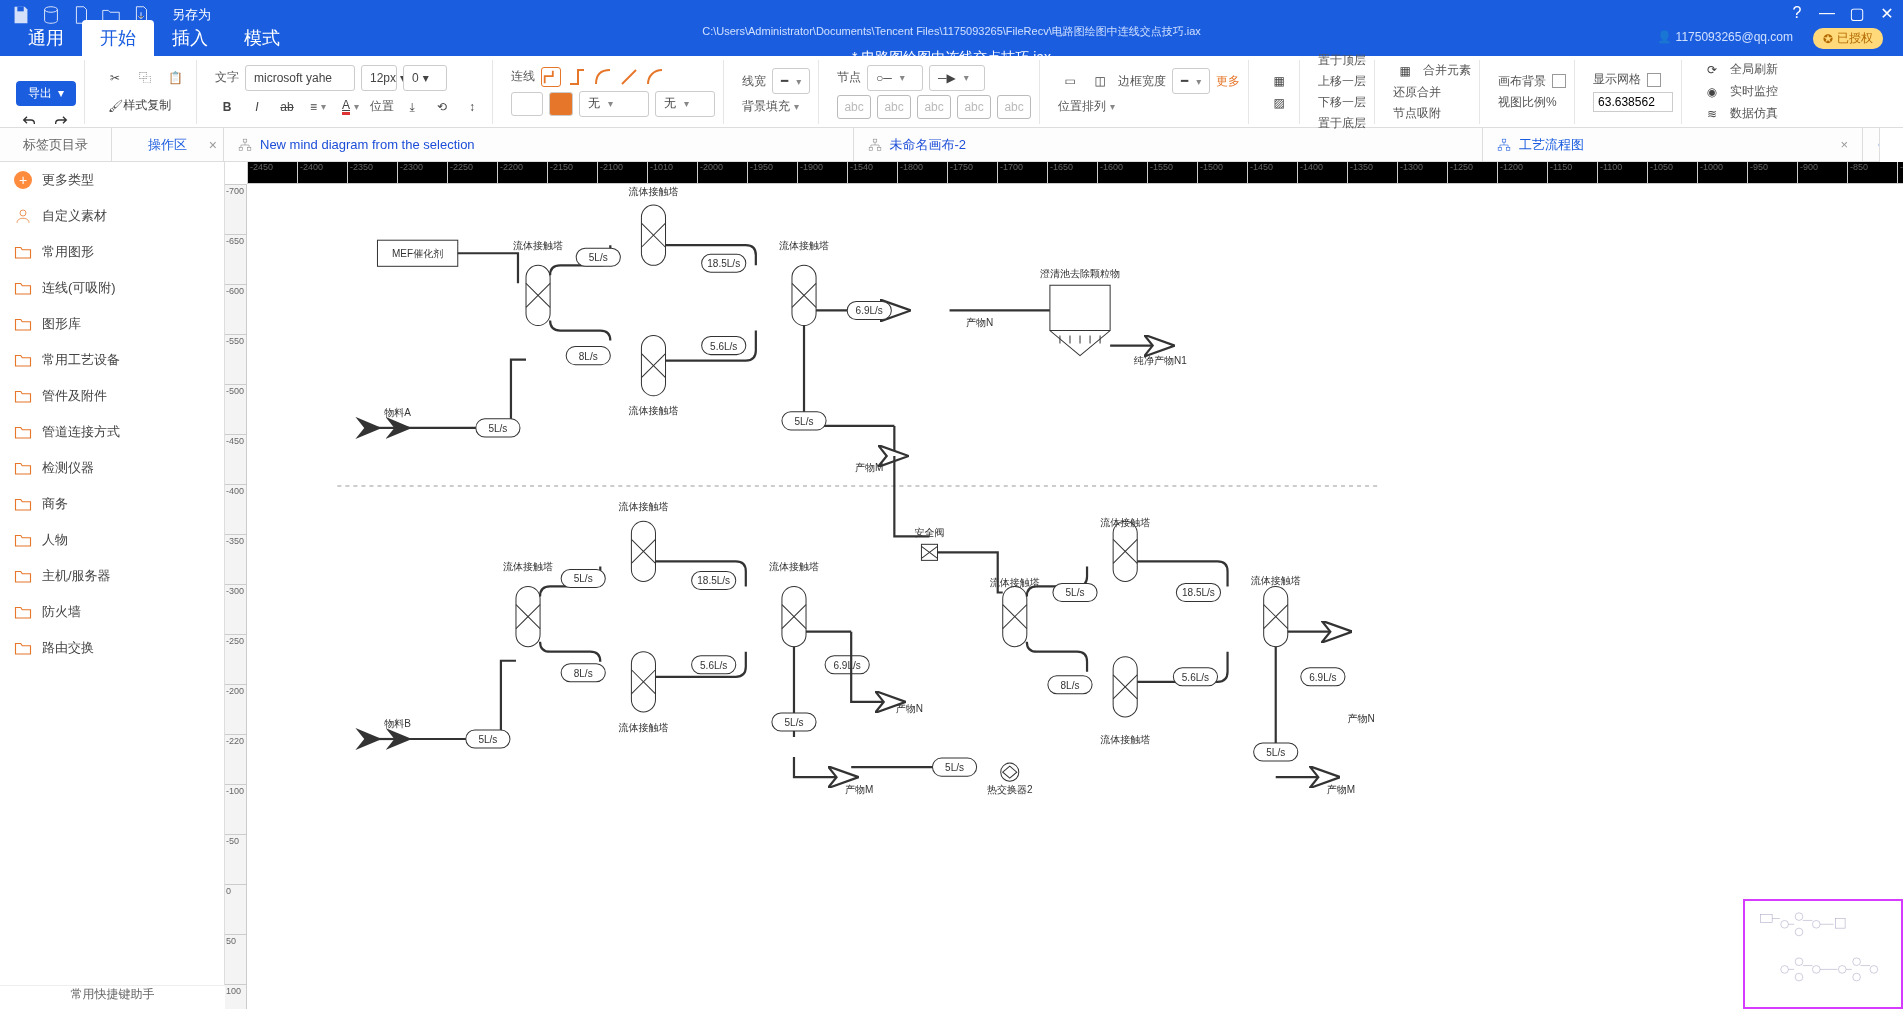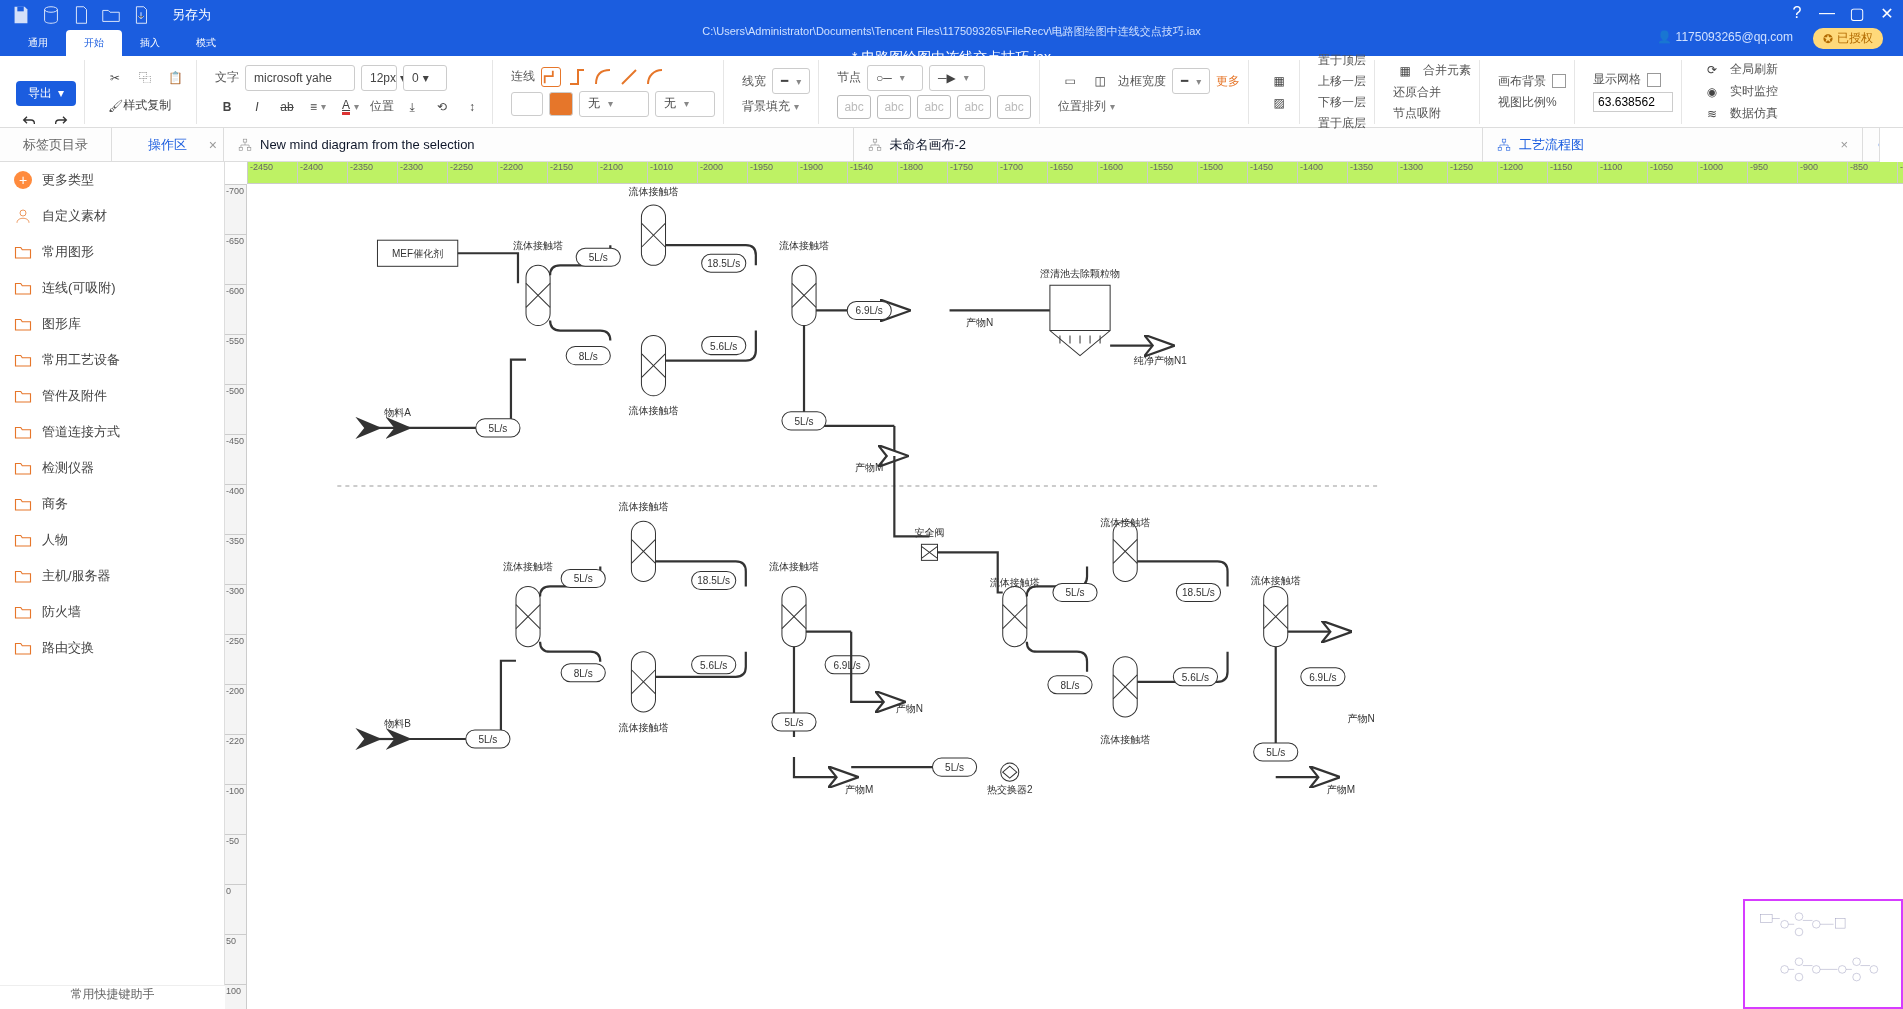--- a/index.html
+++ b/index.html
@@ -8,21 +8,21 @@
 .titlebar .tb-icons { display:flex; gap:8px; padding:6px 10px; align-items:center; }
 .titlebar .tb-icon { width:22px; height:18px; opacity:.9; display:flex; align-items:center; justify-content:center; }
 .titlebar .saveas { font-size:13px; margin-left:12px; }
 .titlebar .title { position:absolute; left:50%; top:4px; transform:translateX(-50%); font-size:14px;margin-top:45px; }
 .titlebar .path { position:absolute; left:50%; top:24px; transform:translateX(-50%); font-size:11px; color:#cfe0ff; }
 .titlebar .win-ctrl { position:absolute; right:8px; top:4px; display:flex; gap:14px; }
 .titlebar .win-ctrl span { width:16px; text-align:center; cursor:pointer; }
 .titlebar .user { position:absolute; right:110px; top:30px; font-size:12px; color:#cfe0ff; }
 .titlebar .lic { position:absolute; right:20px; top:28px; background:#ffd97a; color:#b26a00; border-radius:10px; padding:2px 10px; font-size:12px; display:flex; align-items:center; gap:4px; }
 .menu-tabs { position:absolute; left:10px; bottom:0; display:flex; }
-.menu-tabs .mtab { padding:6px 18px; font-size:10px; color:#fff; cursor:pointer; }
+.menu-tabs .mtab { padding:6px 18px; font-size:18px; color:#fff; cursor:pointer; }
 .menu-tabs .mtab.active { background:#fff; color:#1b5ddf; border-radius:4px 4px 0 0; }
 
 .ribbon { background:#fff; height:72px; border-bottom:1px solid #ddd; display:flex; align-items:center; padding:4px 8px; gap:10px; font-size:12px; color:#444; position:relative; }
 .ribbon .group { display:flex; flex-direction:column; gap:4px; border-right:1px solid #e6e6e6; padding:0 8px; height:64px; justify-content:center; }
 .ribbon .row { display:flex; align-items:center; gap:6px; }
 .ribbon .btn { height:24px; min-width:24px; border:1px solid transparent; border-radius:3px; display:flex; align-items:center; justify-content:center; padding:0 4px; cursor:pointer; }
 .ribbon .dd { border:1px solid #ccc; height:26px; padding:0 8px; border-radius:3px; display:flex; align-items:center; gap:4px; background:#fff; }
 .ribbon .export-btn { background:#1b5ddf; color:#fff; border-radius:4px; padding:4px 12px; display:flex; align-items:center; gap:6px;margin-top:31px; }
 .ribbon .chk { width:14px; height:14px; border:1px solid #999; display:inline-block; }
 .ribbon .label { color:#555; font-size:12px; }
@@ -30,35 +30,35 @@
 .ribbon .num-box { border:1px solid #ccc; height:20px; width:80px; padding:0 4px; font-size:12px; }
 .ribbon .ricon { width:18px; height:18px; }
 .conn-style { width:20px; height:20px; display:flex; align-items:center; justify-content:center; }
 .conn-style.active { border:1px solid #e6762a; border-radius:3px; }
 .side-right { position:absolute; right:0; top:128px; width:24px; background:#fff; border-left:1px solid #ddd; height:100px; display:flex; flex-direction:column; align-items:center; justify-content:space-around; font-size:12px; writing-mode:vertical-rl; }
 
 .tab-strip { background:#fdfdfd; height:34px; border-bottom:1px solid #ddd; display:flex; align-items:stretch; font-size:13px; }
 .tab-strip .sidetab { width:112px; border-right:1px solid #ddd; display:flex; align-items:center; justify-content:center; cursor:pointer; color:#666; position:relative; }
 .tab-strip .sidetab.active { color:#1b5ddf; }
 .tab-strip .sidetab .x { position:absolute; right:6px; color:#999; font-size:14px; }
-.tab-strip .ctab { flex:1; display:flex; align-items:center; padding:0 14px; gap:8px; border-right:1px solid #ddd; color:#0f172a; cursor:pointer; }
+.tab-strip .ctab { flex:1; display:flex; align-items:center; padding:0 14px; gap:8px; border-right:1px solid #ddd; color:#1d4ed8; cursor:pointer; }
 .tab-strip .ctab.active { color:#1b5ddf; }
 .tab-strip .ctab .x { margin-left:auto; color:#999; }
 .tab-strip .plus { width:40px; display:flex; align-items:center; justify-content:center; color:#1b5ddf; cursor:pointer; }
 .sitemap-icon { width:14px; height:14px; }
 
 .workspace { display:flex; height:calc(1009px - 56px - 72px - 34px); }
 .sidebar { width:225px; background:#fff; border-right:1px solid #ddd; overflow-y:auto; }
 .sidebar .item { display:flex; align-items:center; gap:10px; padding:9px 14px; font-size:13px; color:#444; cursor:pointer; }
 .sidebar .item .ficon { width:18px; height:16px; }
 .sidebar .plus-ic { width:18px; height:18px; border-radius:50%; background:#ff8b3d; color:#fff; display:flex; align-items:center; justify-content:center; font-size:14px; }
 .sidebar .user-ic { width:18px; height:18px; }
 
 .canvas-wrap { flex:1; position:relative; background:#fff; overflow:hidden; }
-.ruler-h { position:absolute; left:22px; top:0; right:0; height:22px; background:#bef264; border-bottom:1px solid #ccc; display:flex; font-size:9px; color:#666; overflow:hidden; }
+.ruler-h { position:absolute; left:22px; top:0; right:0; height:22px; background:#000000; border-bottom:1px solid #ccc; display:flex; font-size:9px; color:#666; overflow:hidden; }
 .ruler-h span { width:50px; flex:0 0 50px; border-left:1px solid #ccc; padding-left:2px; }
 .ruler-v { position:absolute; left:0; top:22px; width:22px; bottom:0; background:#f4f4f4; border-right:1px solid #ccc; display:flex; flex-direction:column; font-size:9px; color:#666; overflow:hidden; }
 .ruler-v span { height:50px; flex:0 0 50px; border-top:1px solid #ccc; padding-top:1px; padding-left:1px; }
 .canvas { position:absolute; left:22px; top:22px; right:0; bottom:0; background:#fff; }
 .canvas svg { width:100%; height:100%; }
 
 .minimap { position:absolute; right:0; bottom:0; width:160px; height:110px; border:2px solid #d63cff; background:#fff; z-index:20; }
 .minimap .mm { padding:6px; }
 
 .statusbar { position:absolute; left:0; bottom:0; height:24px; width:225px; background:#fff; border-top:1px solid #eee; display:flex; align-items:flex-start; justify-content:center; font-size:12px; color:#666; }

